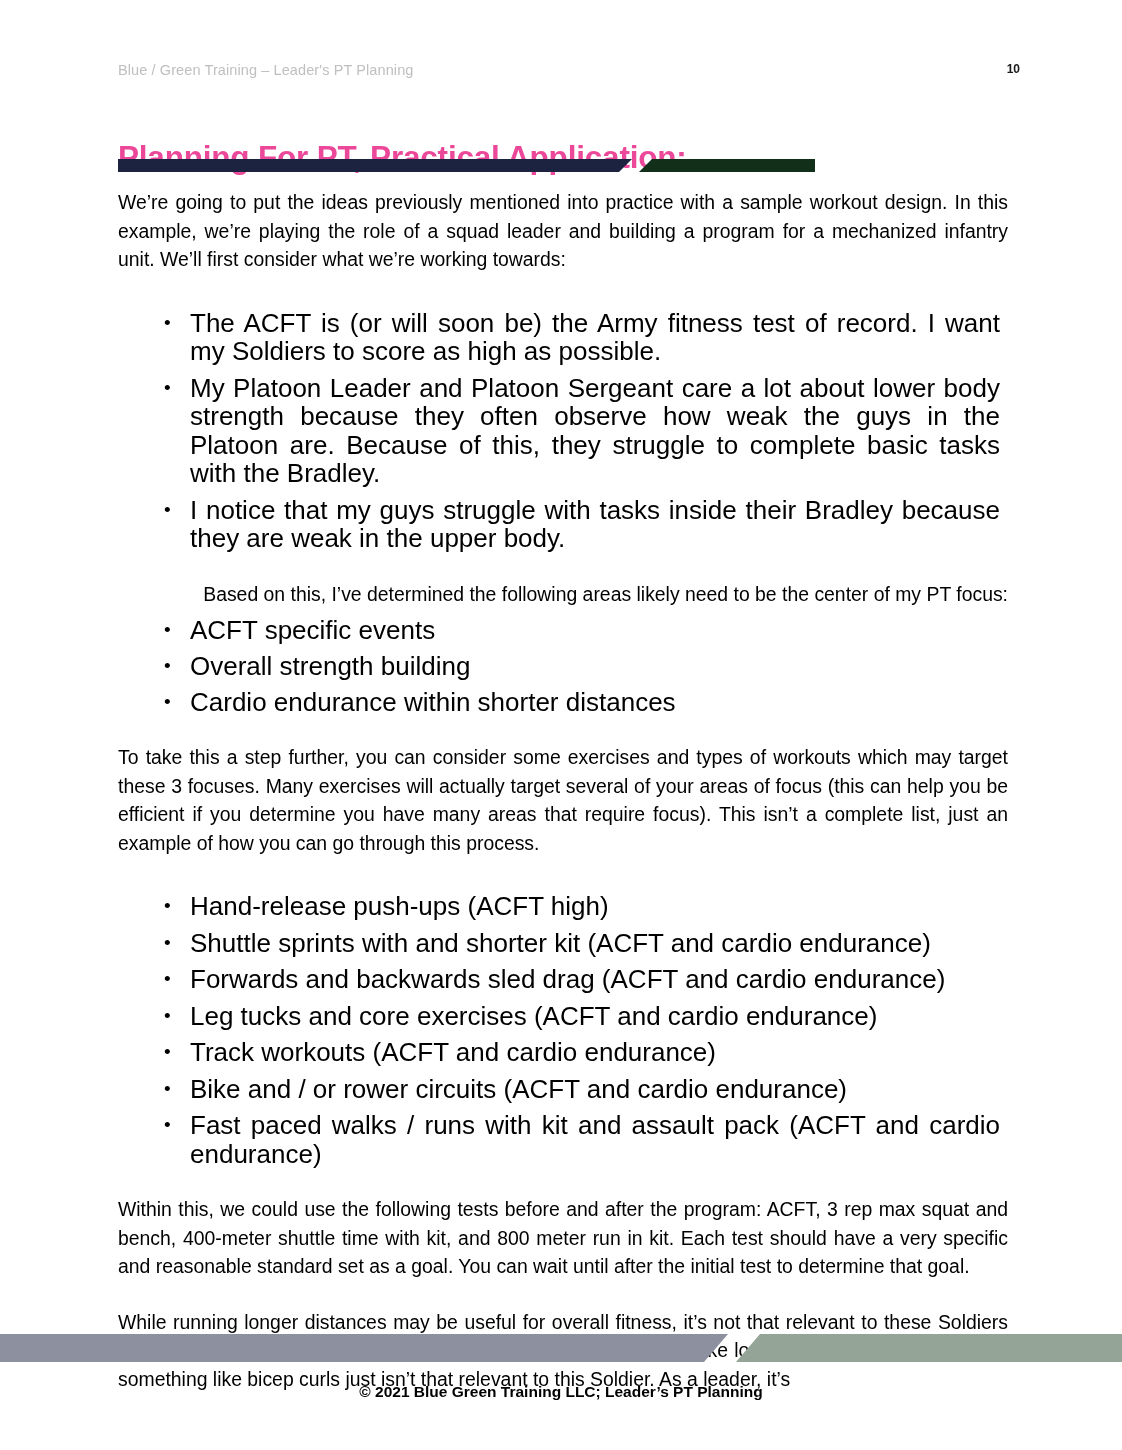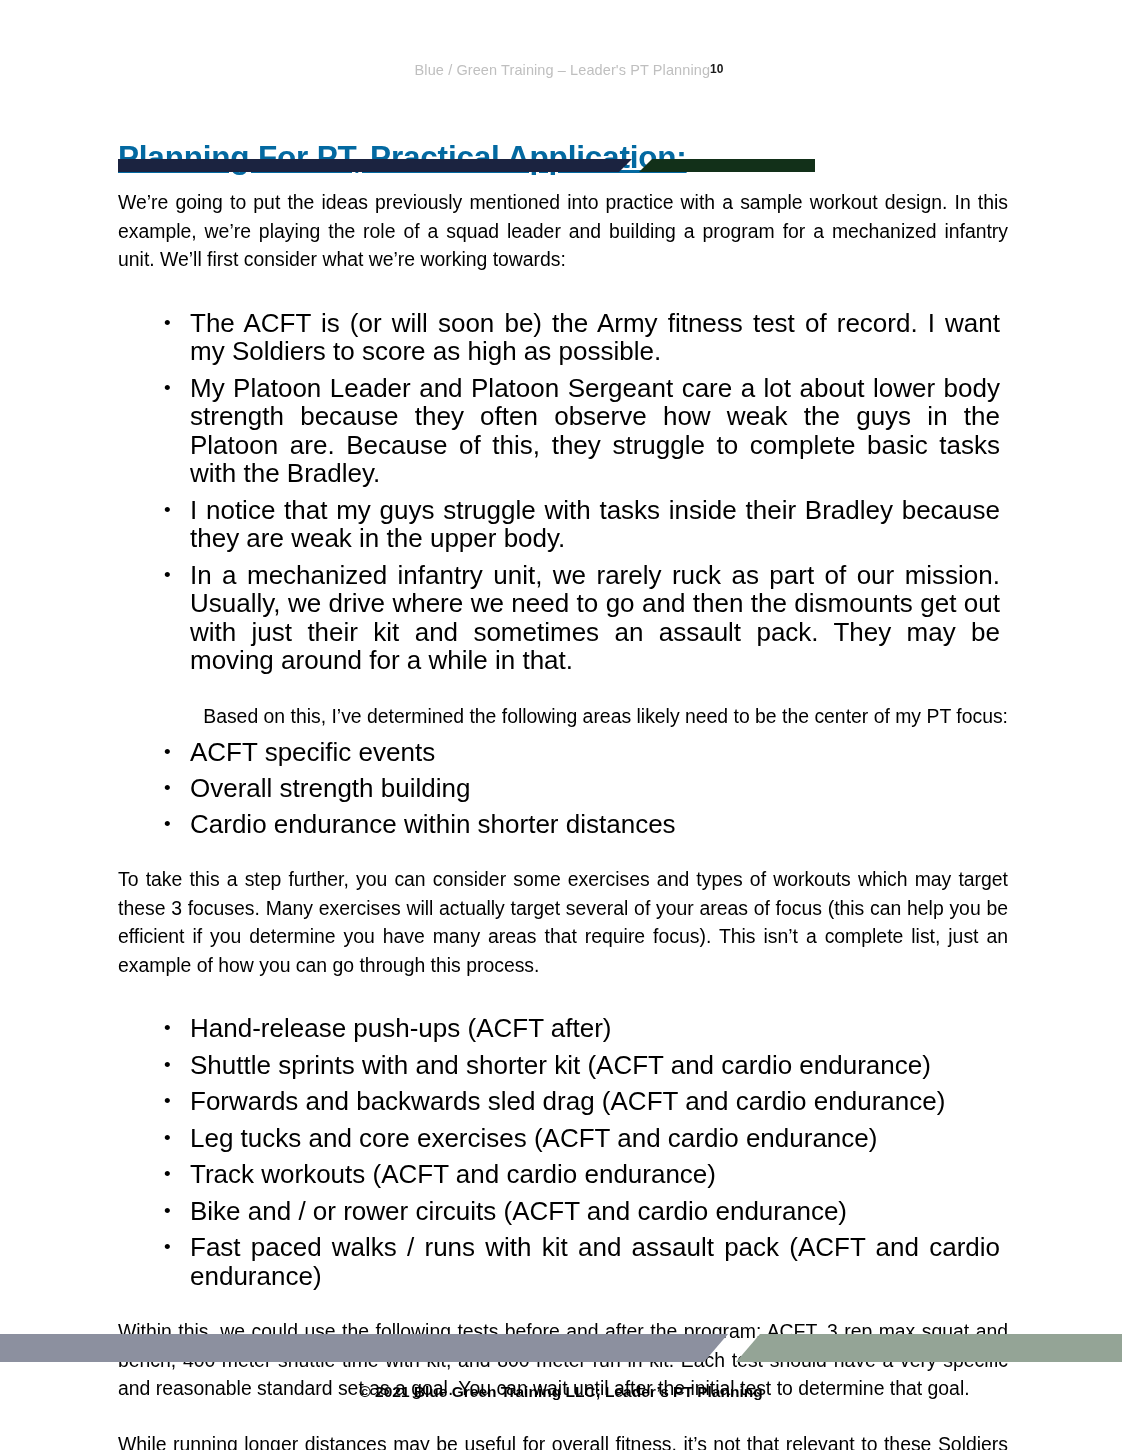--- a/index.html
+++ b/index.html
@@ -24,45 +24,44 @@
 
   
   .running-header {
     position: absolute;
     top: 62px;
     left: 118px;
     right: 102px;
     height: 22px;
     display: flex;
     align-items: flex-start;
-    justify-content: center;
+    justify-content: space-between;
   }
   .running-header-title {
     font-size: 14.5px;
     color: #bfbfbf;
     letter-spacing: 0.1px;
     white-space: nowrap;
   }
   .page-number {
     font-size: 12px;
     font-weight: bold;
     color: #1a1a1a;
   }
 
   
   .section-title {
     position: absolute;
     top: 118px;
     left: 118px;
     font-size: 31.5px;
     font-weight: bold;
-    color: #0369a1;
+    color: #ec4899;
     letter-spacing: -0.2px;
     white-space: nowrap;
-    text-decoration: underline;
   }
 
   
   .title-rule {
     position: absolute;
     top: 159px;
     left: 118px;
     width: 697px;
     height: 13px;
     overflow: hidden;
@@ -195,41 +194,40 @@
   <div class="content">
 
     <p class="body-text">We’re going to put the ideas previously mentioned into practice with a sample workout design. In this example, we’re playing the role of a squad leader and building a program for a mechanized infantry unit. We’ll first consider what we’re working towards:</p>
 
     <div class="gap-lg"></div>
 
     <ul class="bullets spaced">
       <li>The ACFT is (or will soon be) the Army fitness test of record. I want my Soldiers to score as high as possible.</li>
       <li>My Platoon Leader and Platoon Sergeant care a lot about lower body strength because they often observe how weak the guys in the Platoon are. Because of this, they struggle to complete basic tasks with the Bradley.</li>
       <li>I notice that my guys struggle with tasks inside their Bradley because they are weak in the upper body.</li>
-      <li>In a mechanized infantry unit, we rarely ruck as part of our mission. Usually, we drive where we need to go and then the dismounts get out with just their kit and sometimes an assault pack. They may be moving around for a while in that.</li>
     </ul>
 
     <div class="gap-lg"></div>
 
     <p class="body-text no-justify">Based on this, I’ve determined the following areas likely need to be the center of my PT focus:</p>
 
     <ul class="bullets compact">
       <li>ACFT specific events</li>
       <li>Overall strength building</li>
       <li>Cardio endurance within shorter distances</li>
     </ul>
 
     <div class="gap-lg"></div>
 
     <p class="body-text">To take this a step further, you can consider some exercises and types of workouts which may target these 3 focuses. Many exercises will actually target several of your areas of focus (this can help you be efficient if you determine you have many areas that require focus). This isn’t a complete list, just an example of how you can go through this process.</p>
 
     <div class="gap-lg"></div>
 
     <ul class="bullets spaced">
-      <li>Hand-release push-ups (ACFT after)</li>
+      <li>Hand-release push-ups (ACFT high)</li>
       <li>Shuttle sprints with and shorter kit (ACFT and cardio endurance)</li>
       <li>Forwards and backwards sled drag (ACFT and cardio endurance)</li>
       <li>Leg tucks and core exercises (ACFT and cardio endurance)</li>
       <li>Track workouts (ACFT and cardio endurance)</li>
       <li>Bike and / or rower circuits (ACFT and cardio endurance)</li>
       <li>Fast paced walks / runs with kit and assault pack (ACFT and cardio endurance)</li>
     </ul>
 
     <div class="gap-lg"></div>
 

